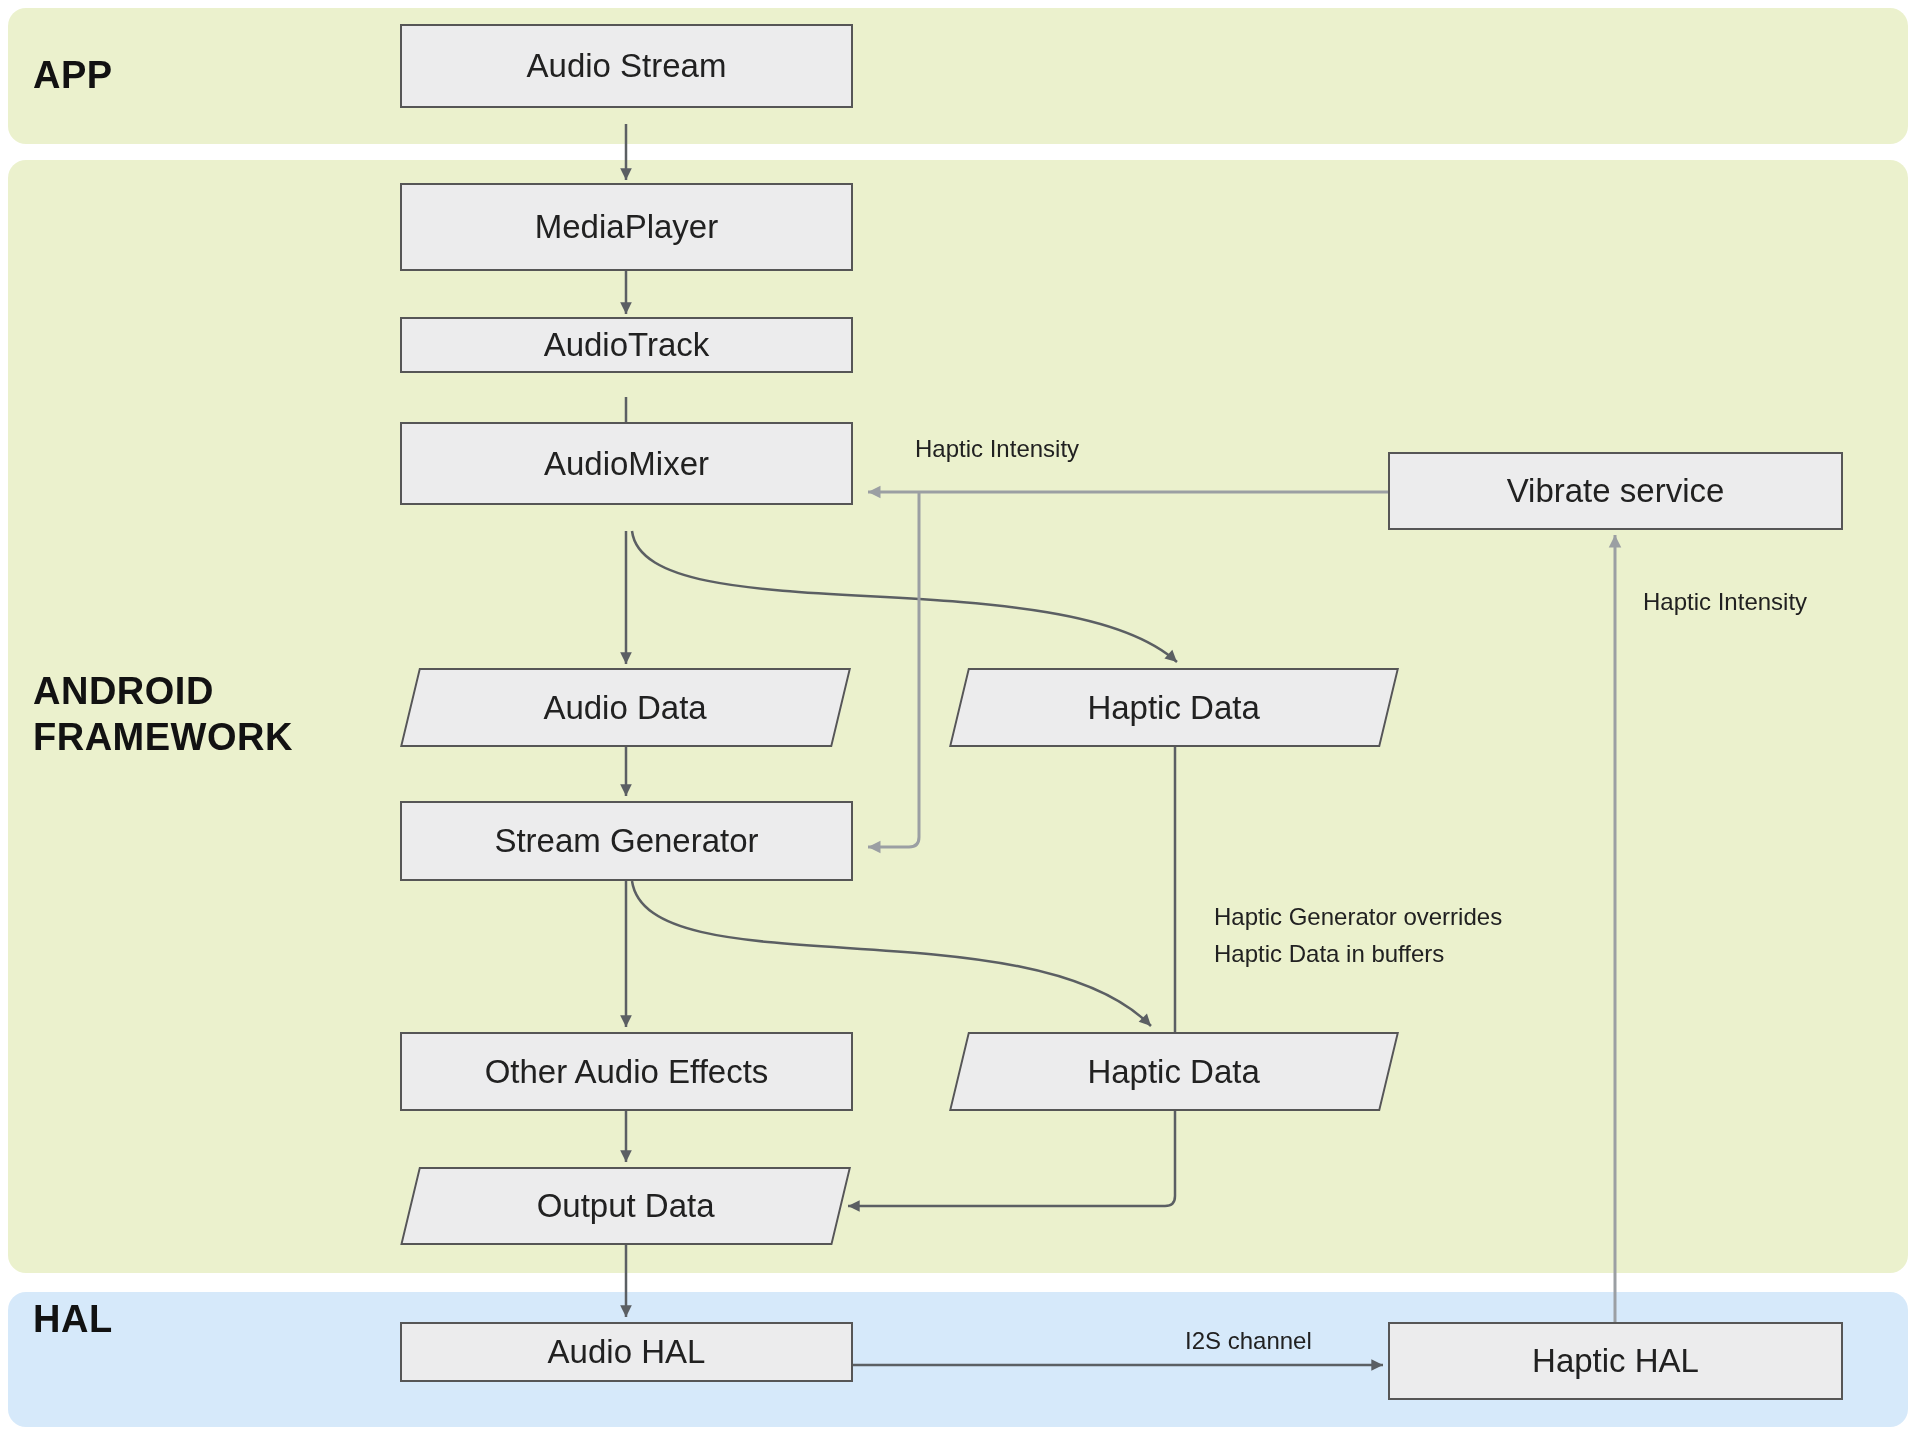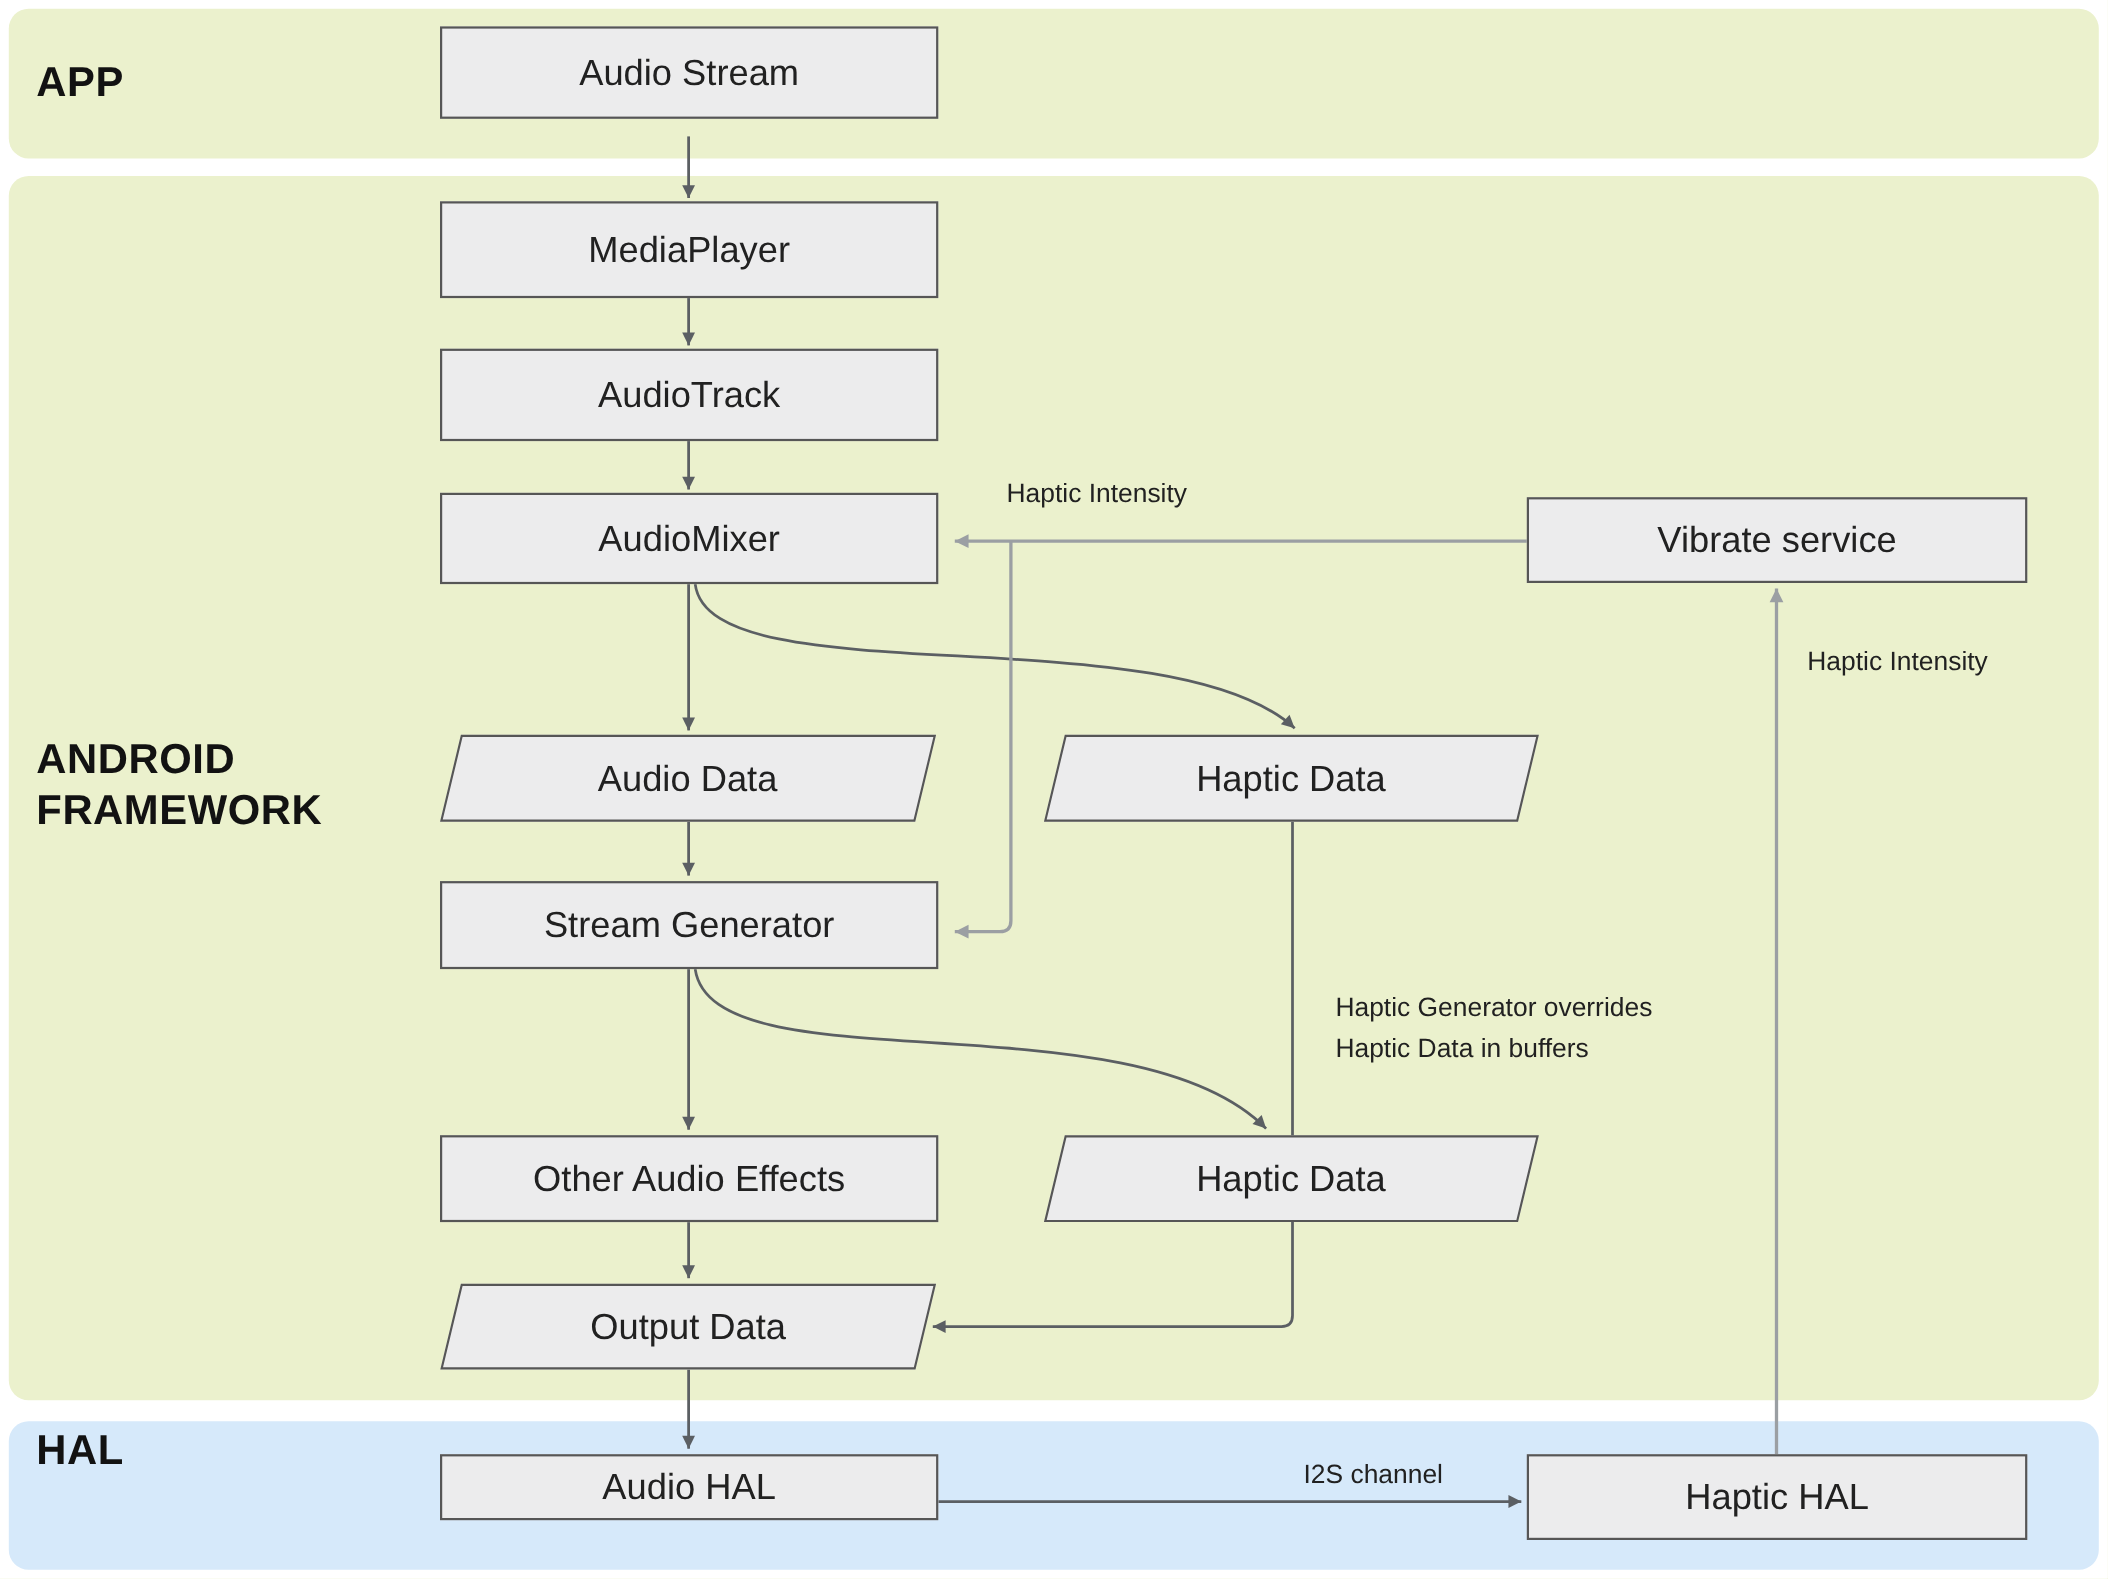--- a/index.html
+++ b/index.html
@@ -80,24 +80,24 @@
     <path class="wire-dark" d="M853,1365 L1383,1365" marker-end="url(#arrowDark)"></path>
     <path class="wire-light" d="M1615,1322 L1615,535" marker-end="url(#arrowLight)"></path>
   </svg>
 
   <div class="node" style="left:400px;top:24px;width:453px;height:84px;">
     <span class="lbl">Audio Stream</span>
   </div>
   <div class="node" style="left:400px;top:183px;width:453px;height:88px;">
     <span class="lbl">MediaPlayer</span>
   </div>
-  <div class="node" style="left:400px;top:317px;width:453px;height:84px;">
+  <div class="node" style="left:400px;top:317px;width:453px;height:56px;">
     <span class="lbl">AudioTrack</span>
   </div>
-  <div class="node" style="left:400px;top:448px;width:453px;height:83px;">
+  <div class="node" style="left:400px;top:422px;width:453px;height:83px;">
     <span class="lbl">AudioMixer</span>
   </div>
   <div class="node" style="left:1388px;top:452px;width:455px;height:78px;">
     <span class="lbl">Vibrate service</span>
   </div>
   <div class="node" style="left:400px;top:801px;width:453px;height:80px;">
     <span class="lbl">Stream Generator</span>
   </div>
   <div class="node" style="left:400px;top:1032px;width:453px;height:79px;">
     <span class="lbl">Other Audio Effects</span>

